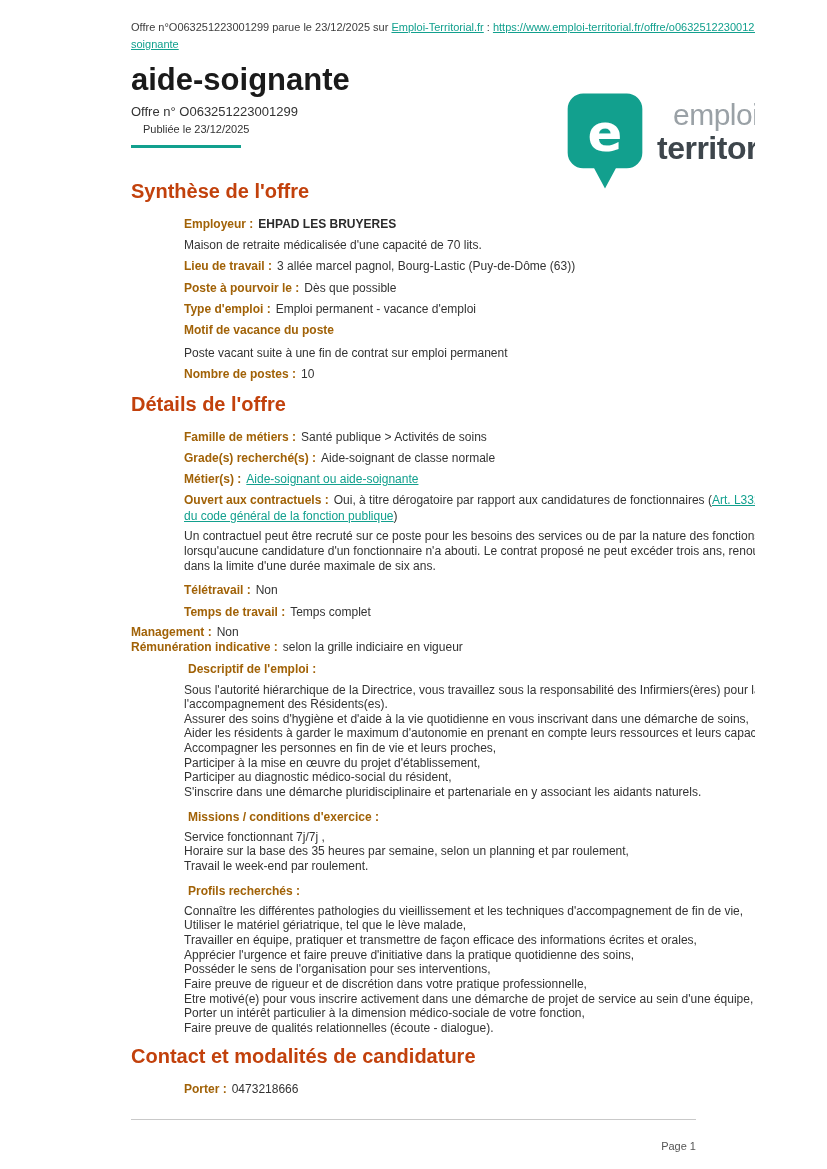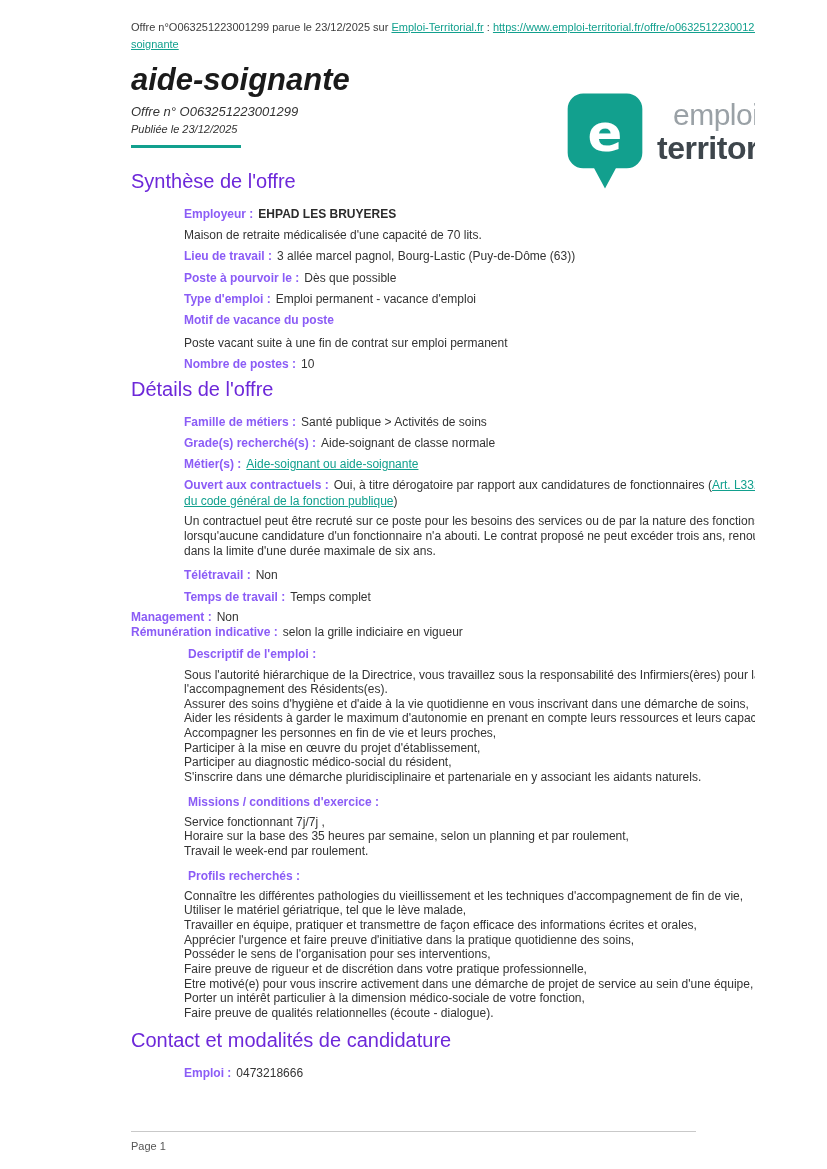--- a/index.html
+++ b/index.html
@@ -11,56 +11,56 @@
   }
   a.link { color:var(--accent,#12a08e); text-decoration:underline; cursor:pointer; }
 
   
   .top-note {
     position:absolute; top:19px; left:59px; width:706px;
     font-size:11px; line-height:1.5; color:#3c3c3c;
   }
 
   
-  .masthead { position:absolute; top:64px; left:59px;font-style:italic; }
+  .masthead { position:absolute; top:64px; left:59px; }
   .job-title { font-size:31px; line-height:1.0; font-weight:700; color:#1a1a1a; }
   .offer-no  { margin-top:9px; font-size:13px; color:#333; }
-  .published { margin-top:4px; font-size:11px; color:#333; }
+  .published { margin-top:4px; font-size:11px; color:#333;margin-left:12px; }
   .divider   { margin-top:10px; width:110px; height:3px; background:var(--accent,#12a08e); }
 
   
   .logo { position:absolute; top:92px; left:494px; display:flex; align-items:flex-start; gap:13px; }
   .logo-text  { padding-top:7px; line-height:1.08; letter-spacing:-0.5px; }
   .logo-line1 { font-size:30px; color:#9aa1a6;margin-left:16px; }
   .logo-line2 { font-size:32px; }
   .logo-terr  { font-weight:700; color:#3e464c; }
   .logo-fr    { color:#8b5cf6; font-weight:400; }
 
   
   .flow { padding-top:170px; }
   h2.section {
-    margin:0 0 0 59px; font-size:20px; font-weight:400; color:#6d28d9;
+    margin:10px 0 0 59px; font-size:20px; font-weight:700; color:#c2410c;
   }
   .content { margin:13px 0 0 112px; font-size:12px; line-height:1.35; color:#333; width:660px; }
   .row  { margin-bottom:5px; }
   .row.tight { margin-bottom:7px; }
-  .lbl  { font-weight:700; color:#8b5cf6; }
+  .lbl  { font-weight:700; color:#a16207; }
   .val  { margin-left:5px; }
   .val-strong { font-weight:700; color:#2b2b2b;margin-top:41px; }
   .row.flush { margin-left:-53px; margin-bottom:0; line-height:1.28; }
   .lblrow { margin:6px 4px 5px; }
   .para { white-space:pre-line; line-height:1.22; margin:3px 0 9px; width:706px; }
   .mt { margin-top:14px; }
   .mt2 { margin-top:22px; }
 
   
   .footer {
     position:absolute; left:59px; right:59px; bottom:17px;
-    border-top:1px solid #c9c9c9; padding-top:8px;
-    font-size:11px; color:#555;
+    border-top:1px solid #c9c9c9; padding-top:20px;
+    text-align:right; font-size:11px; color:#555;
   }
 </style>
 </head>
 <body>
 
 <div class="page">
 
   <p class="top-note"><span>Offre n°O063251223001299 parue le 23/12/2025 sur </span><a class="link">Emploi-Territorial.fr</a><span> : </span><a class="link">https://www.emploi-territorial.fr/offre/o063251223001299-aide-soignante</a></p>
 
   <div class="masthead">
@@ -167,21 +167,21 @@
 Posséder le sens de l'organisation pour ses interventions,
 Faire preuve de rigueur et de discrétion dans votre pratique professionnelle,
 Etre motivé(e) pour vous inscrire activement dans une démarche de projet de service au sein d'une équipe,
 Porter un intérêt particulier à la dimension médico-sociale de votre fonction,
 Faire preuve de qualités relationnelles (écoute - dialogue).</div>
     </div>
 
     <h2 class="section mt2">Contact et modalités de candidature</h2>
     <div class="content">
       <div class="row">
-        <span class="lbl">Emploi :</span><span class="val">0473218666</span>
+        <span class="lbl">Porter :</span><span class="val">0473218666</span>
       </div>
     </div>
 
   </main>
 
   <div class="footer">
     <span>Page 1</span>
   </div>
 
 </div>

